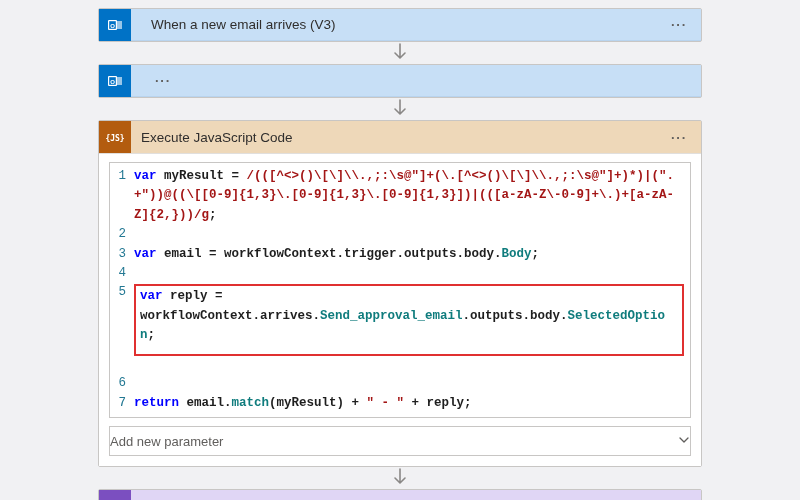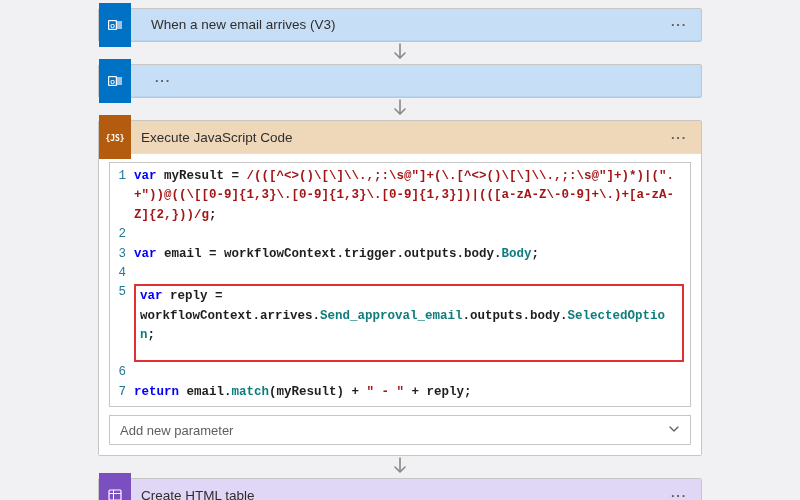--- a/index.html
+++ b/index.html
@@ -24,21 +24,21 @@
     align-items: center;
     height: 32px;
     padding: 0 10px 0 0;
     gap: 10px;
     cursor: pointer;
   }
   .step-header.blue { background: #c7dff6; border-bottom: 1px solid #b9d4ee; gap: 20px;}
   .step-header.orange { background: #eed8b9; }
   .step-header.purple { background: #e0d6f5; }
   .icon-box {
-    width: 32px; height: 44px;
+    width: 32px; height: 32px;
     display: flex; align-items: center; justify-content: center;
     flex-shrink: 0;
     color: #fff;
   }
   .icon-box.blue { background: #0072c6; }
   .icon-box.orange { background: #b35c0f; }
   .icon-box.purple { background: #7b4fc0; }
   .step-title { flex: 1; font-size: 13.5px; color: #302e2d; }
   .ellipsis { color: #605e5c; padding: 0 4px; cursor: pointer; font-weight:bold; letter-spacing:1px;}
   .arrow-down {
@@ -85,38 +85,38 @@
     padding-right: 8px;
     color: #1e1e1e;
     font-weight: bold;
   }
   .tok-kw { color: #0000ff; }
   .tok-regex { color: #a31515; }
   .tok-str { color: #a31515; }
   .tok-func { color: #0f7c7d; }
   .highlight-box {
     border: 2px solid #e03030;
-    margin: 1px 6px 1px 28px;
-    padding: 1px 4px 15px 4px;
+    margin: 1px 6px 18px 28px;
+    padding: 1px 4px 9px 4px;
   }
   .hl-gutter-wrap {
     display:flex;
   }
   .hl-left-gutters {
     display:flex; flex-direction:column;
     width:24px; flex-shrink:0;
   }
   .add-param {
     margin-top: 8px;
     border: 1px solid #c8c6c4;
     background: #fff;
     height: 30px;
     display: flex;
     align-items: center;
-    padding: 0 10px;
+    padding: 0 0;
     color: #605e5c;
     font-size: 13px;
     cursor: pointer;
     justify-content: space-between;
   }
   .chev {
     color: #605e5c;
   }
 </style>
 </head>

